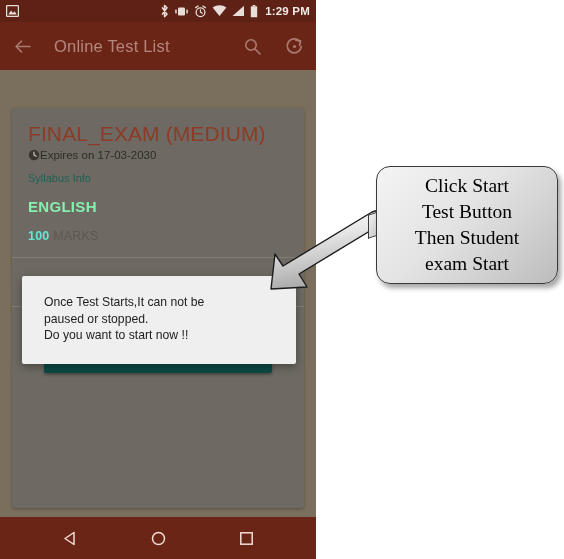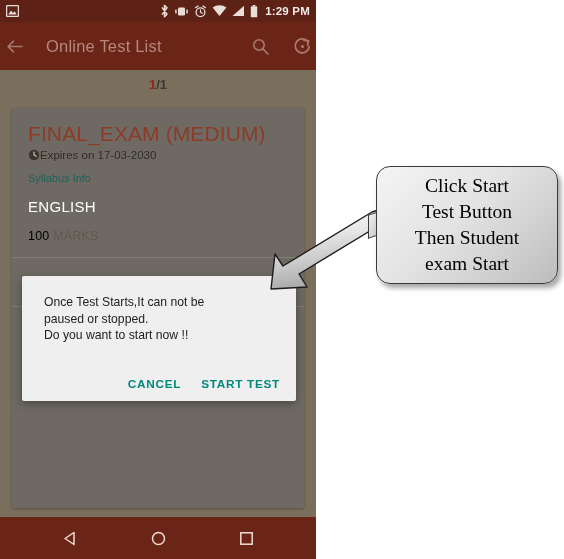--- a/index.html
+++ b/index.html
@@ -61,21 +61,21 @@
 
   
   #app-bar {
     position: absolute;
     left: 0; top: 22px;
     width: 316px; height: 48px;
     background: #6b2517;
     display: flex;
     align-items: center;
     box-sizing: border-box;
-    padding: 0 2px;
+    padding: 0 10px;
   }
   #app-bar .title {
     color: #b5867c;
     font-size: 16.5px;
     font-weight: normal;
     margin-left: 20px;
     letter-spacing: 0.2px;
   }
   .bar-icon {
     width: 24px; height: 24px;
@@ -126,40 +126,40 @@
     align-items: center;
     color: #2f2c26;
     font-size: 11.5px;
   }
   #card .syllabus {
     color: #1f6157;
     font-size: 11px;
     margin-top: 11px;
   }
   #card .subject {
-    color: #ffffff;
+    color: #86efac;
     font-size: 15px;
-    font-weight: normal;
+    font-weight: bold;
     margin-top: 14px;
     letter-spacing: 0.3px;
   }
   .card-divider {
     height: 1px;
     background: #827d75;
     margin: 0 -16px;
   }
   #card .marks-row,
   #card .minutes-row {
     font-size: 12.5px;
     color: #201d19;
     letter-spacing: 0.2px;
   }
   #card .marks-row { margin-top: 14px; margin-bottom: 14px; }
   #card .minutes-row { margin-top: 17px; margin-bottom: 17px; }
-  #card .num { font-weight: normal; color: #000000; text-align: center; }
+  #card .num { font-weight: bold; color: #5eead4; text-align: center; }
   #card .unit { color: #5d5950; font-weight: normal; }
 
   #start-test-btn {
     margin: 22px auto 0 auto;
     width: 228px;
     height: 44px;
     background: #0a4a44;
     color: #a9bdb9;
     display: flex;
     align-items: center;
@@ -171,21 +171,21 @@
     box-shadow: 0 2px 3px rgba(0,0,0,0.3);
     cursor: pointer;
   }
 
   
   #dialog {
     position: absolute;
     left: 22px;
     top: 206px;
     width: 274px;
-    height: 125px;
+    height: 88px;
     background: #efeff0;
     box-shadow: 0 3px 10px rgba(0,0,0,0.35);
     border-radius: 2px;
     box-sizing: border-box;
     padding: 18px 22px 0 22px;
     z-index: 5;
   }
   #dialog .msg {
     color: #222222;
     font-size: 12.2px;
@@ -345,23 +345,20 @@
       <svg width="21" height="21" viewBox="0 0 21 21">
         <path d="M15.8 5.6 A7 7 0 1 0 17.2 10.5" fill="none" stroke="#a9796f" stroke-width="1.7" stroke-linecap="round"></path>
         <path d="M11.8 4.2 L16.6 4.8 L15.6 9.3" fill="none" stroke="#a9796f" stroke-width="1.7" stroke-linecap="round" stroke-linejoin="round"></path>
         <circle cx="10.5" cy="10.5" r="1.6" fill="#a9796f"></circle>
       </svg>
     </div>
   </div>
 
   <div id="content">
 
-    <div id="pager">
-      <span class="cur">1</span><span class="tot">/1</span>
-    </div>
 
     <div id="card">
       <div class="exam-title">FINAL_EXAM (MEDIUM)</div>
 
       <div class="expires-row">
         <span>
           <svg width="12" height="12" viewBox="0 0 12 12" style="display:block">
             <circle cx="6" cy="6" r="5.2" fill="#3a352d"></circle>
             <path d="M6 3 L6 6 L8.2 7.2" fill="none" stroke="#d8d3ca" stroke-width="1.1" stroke-linecap="round"></path>
           </svg>
@@ -385,24 +382,20 @@
       </div>
       <div class="card-divider"></div>
 
       <div id="start-test-btn">START TEST</div>
     </div>
 
     <div id="dialog">
       <div class="msg">Once Test Starts,It can not be
 paused or stopped.
 Do you want to start now !!</div>
-      <div class="actions">
-        <div class="dlg-btn">CANCEL</div>
-        <div class="dlg-btn">START TEST</div>
-      </div>
     </div>
 
   </div>
 
   <div id="nav-bar">
     <div class="nav-key">
       <svg width="19" height="19" viewBox="0 0 19 19">
         <path d="M13 3.5 L4 9.5 L13 15.5 Z" fill="none" stroke="#f2dcd4" stroke-width="1.5" stroke-linejoin="round"></path>
       </svg>
     </div>

